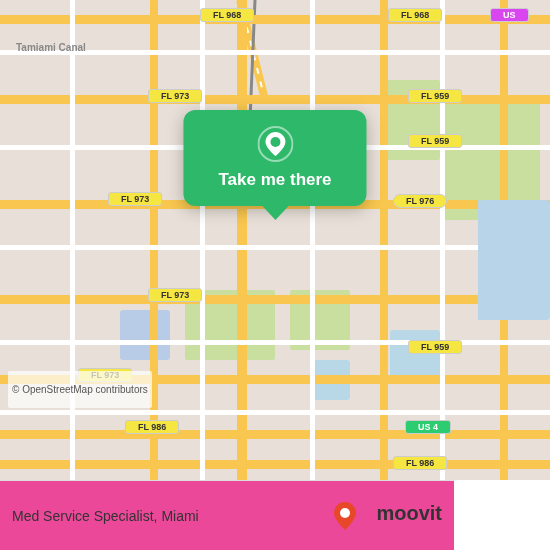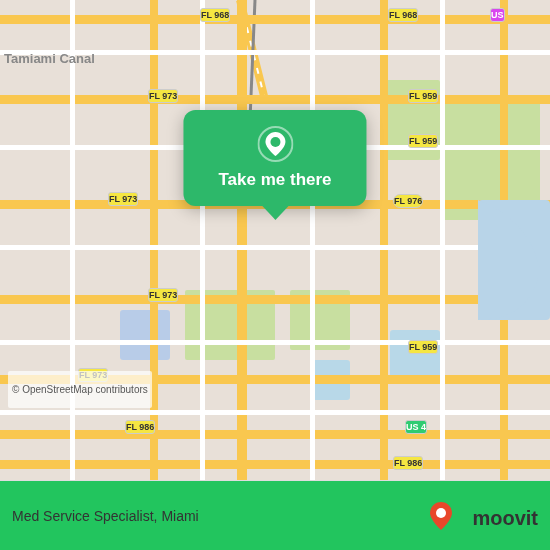--- a/index.html
+++ b/index.html
@@ -23,33 +23,33 @@
     .map-bg {
       width: 100%;
       height: 100%;
       position: absolute;
       top: 0;
       left: 0;
     }
 
     
     #bottom-bar {
-      width: 550px;
+      width: 454px;
       height: 70px;
-      background: #22c55e;
+      background: #ec4899;
       display: flex;
       align-items: center;
       padding: 0 12px;
       border-top: 1px solid #ddd;
     }
 
     .moovit-logo {
       margin-left: auto;
       display: flex;
-      align-items: flex-end;
+      align-items: flex-start;
       gap: 20px;
     }
 
     .moovit-pin {
       width: 22px;
       height: 28px;
     }
 
     .moovit-text {
       font-size: 20px;
@@ -118,21 +118,21 @@
 
     
     .road-label {
       position: absolute;
       background: #f5e642;
       border: 1px solid #ccc;
       border-radius: 3px;
       font-size: 9px;
       font-weight: bold;
       color: #333;
-      padding: 1px 0;
+      padding: 1px 12px;
       white-space: nowrap;
     }
   </style>
 </head>
 <body>
 
 <div id="map-container">
   <svg class="map-bg" viewBox="0 0 550 480" xmlns="http://www.w3.org/2000/svg">
 
     <rect width="550" height="480" fill="#e8e0d8"></rect>
@@ -185,21 +185,21 @@
   <div class="road-label" style="top:89px; left:408px;">FL 959</div>
   <div class="road-label" style="top:134px; left:408px;">FL 959</div>
   <div class="road-label" style="top:192px; left:108px;">FL 973</div>
   <div class="road-label" style="top:194px; left:393px;border-radius:7px;">FL 976</div>
   <div class="road-label" style="top:288px; left:148px;">FL 973</div>
   <div class="road-label" style="top:368px; left:78px;">FL 973</div>
   <div class="road-label" style="top:340px; left:408px;">FL 959</div>
   <div class="road-label" style="top:420px; left:125px;">FL 986</div>
   <div class="road-label" style="top:420px; left:405px; background:#2ecc71; color:#fff;">US 4</div>
   <div class="road-label" style="top:456px; left:393px;">FL 986</div>
-  <div class="road-label" style="top:50px; left:4px; font-size:13px; background:transparent; border:none; color:#888;">Tamiami Canal</div>
+  <div class="road-label" style="top:41px; left:4px; font-size:10px; background:transparent; border:none; color:#888;">Tamiami Canal</div>
 
   <div class="popup-card">
 
     <svg class="popup-icon" viewBox="0 0 36 36" xmlns="http://www.w3.org/2000/svg">
       <circle cx="18" cy="18" r="17" fill="none" stroke="rgba(255,255,255,0.5)" stroke-width="2"></circle>
       <path d="M18 6 C12.5 6 8 10.5 8 16 C8 22 18 30 18 30 C18 30 28 22 28 16 C28 10.5 23.5 6 18 6Z" fill="white"></path>
       <circle cx="18" cy="16" r="5" fill="#2db86a"></circle>
     </svg>
     <span class="popup-label">Take me there</span>
   </div>

